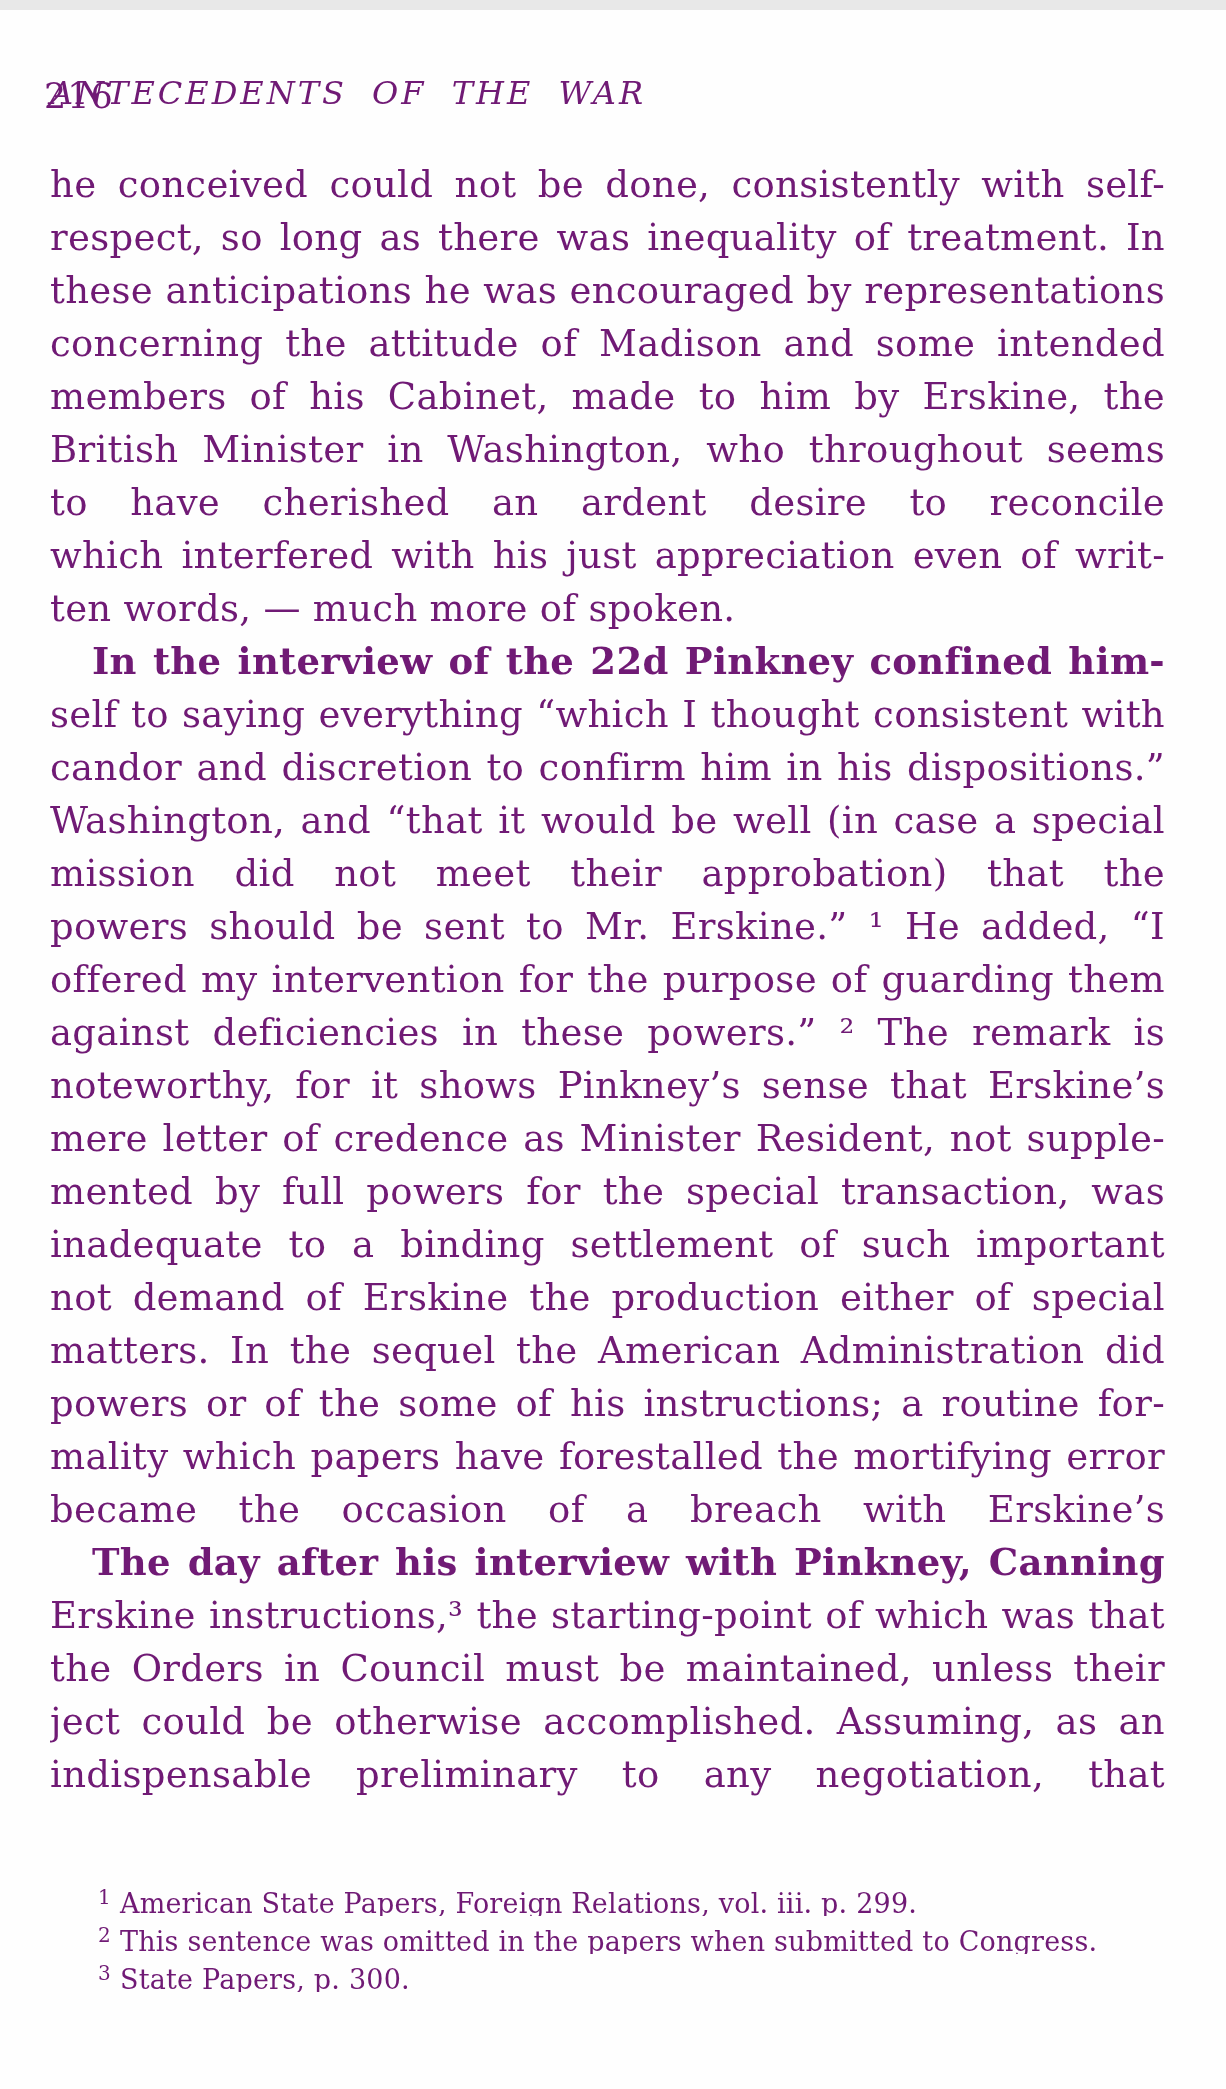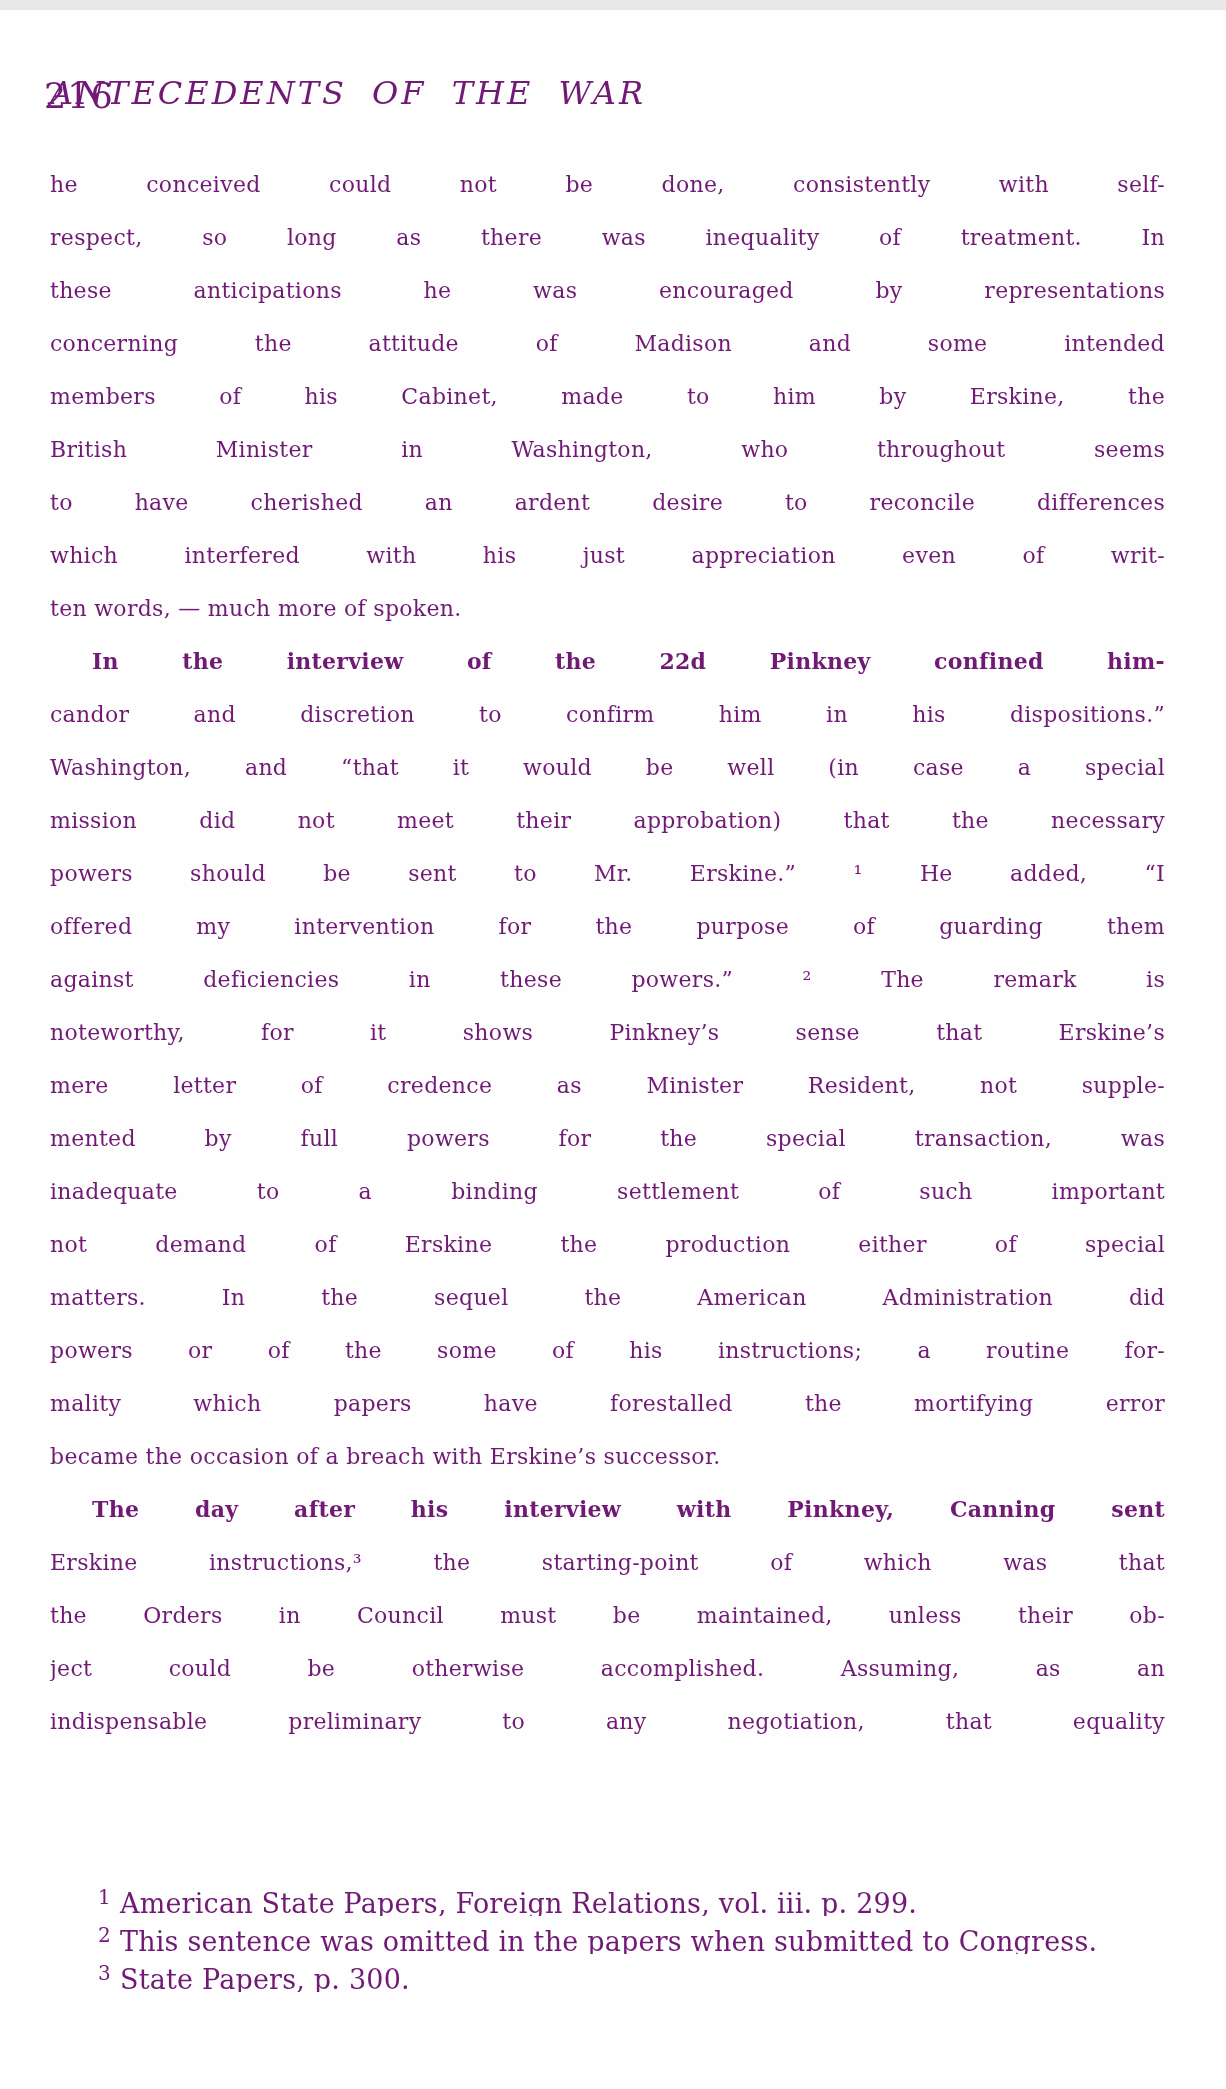--- a/index.html
+++ b/index.html
@@ -42,21 +42,21 @@
     white-space: nowrap;
   }
   
   .bodytext {
     position: absolute;
     top: 148px;
     left: 50px;
     width: 1115px;
   }
   .line {
-    font-size: 22px;
+    font-size: 37px;
     line-height: 53px;
     height: 53px;
     letter-spacing: 0.3px;
     text-align: justify;
     text-align-last: justify;
     text-justify: inter-word;
     white-space: normal;
     overflow: hidden;
   }
   .line.indent {
@@ -102,20 +102,21 @@
     <div class="line">he conceived could not be done, consistently with self-</div>
     <div class="line">respect, so long as there was inequality of treatment.  In</div>
     <div class="line">these anticipations he was encouraged by representations</div>
     <div class="line">concerning the attitude of Madison and some intended</div>
     <div class="line">members of his Cabinet, made to him by Erskine, the</div>
     <div class="line">British Minister in Washington, who throughout seems</div>
     <div class="line">to have cherished an ardent desire to reconcile differences</div>
     <div class="line">which interfered with his just appreciation even of writ-</div>
     <div class="line endpar">ten words, — much more of spoken.</div>
     <div class="line indent">In the interview of the 22d Pinkney confined him-</div>
+    <div class="line">self to saying everything “which I thought consistent with</div>
     <div class="line">candor and discretion to confirm him in his dispositions.”</div>
     <div class="line">Washington, and “that it would be well (in case a special</div>
     <div class="line">mission did not meet their approbation) that the necessary</div>
     <div class="line">powers should be sent to Mr. Erskine.” ¹  He added, “I</div>
     <div class="line">offered my intervention for the purpose of guarding them</div>
     <div class="line">against deficiencies in these powers.” ²  The remark is</div>
     <div class="line">noteworthy, for it shows Pinkney’s sense that Erskine’s</div>
     <div class="line">mere letter of credence as Minister Resident, not supple-</div>
     <div class="line">mented by full powers for the special transaction, was</div>
     <div class="line">inadequate to a binding settlement of such important</div>

